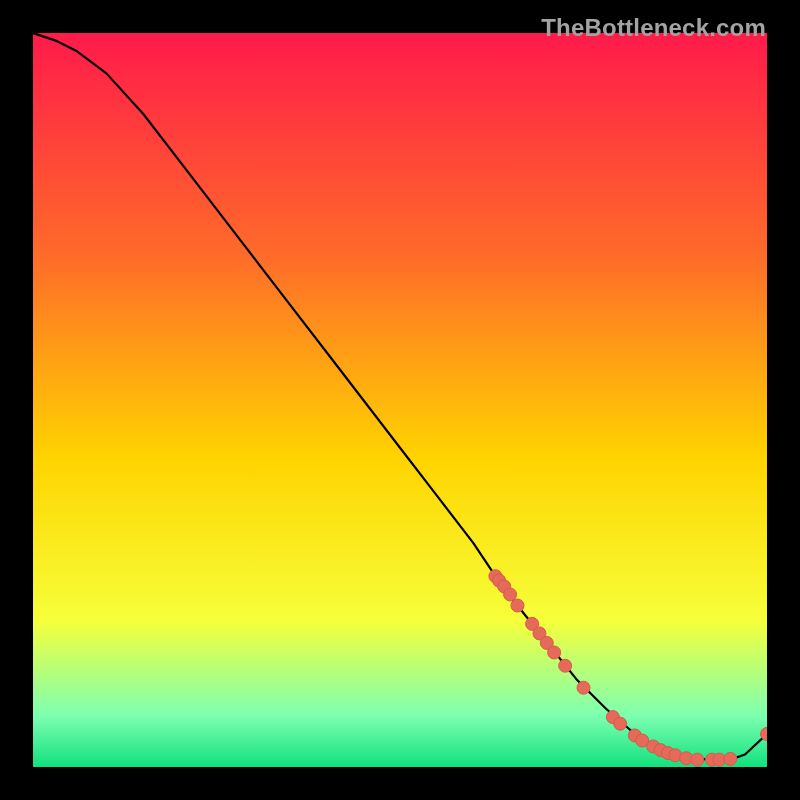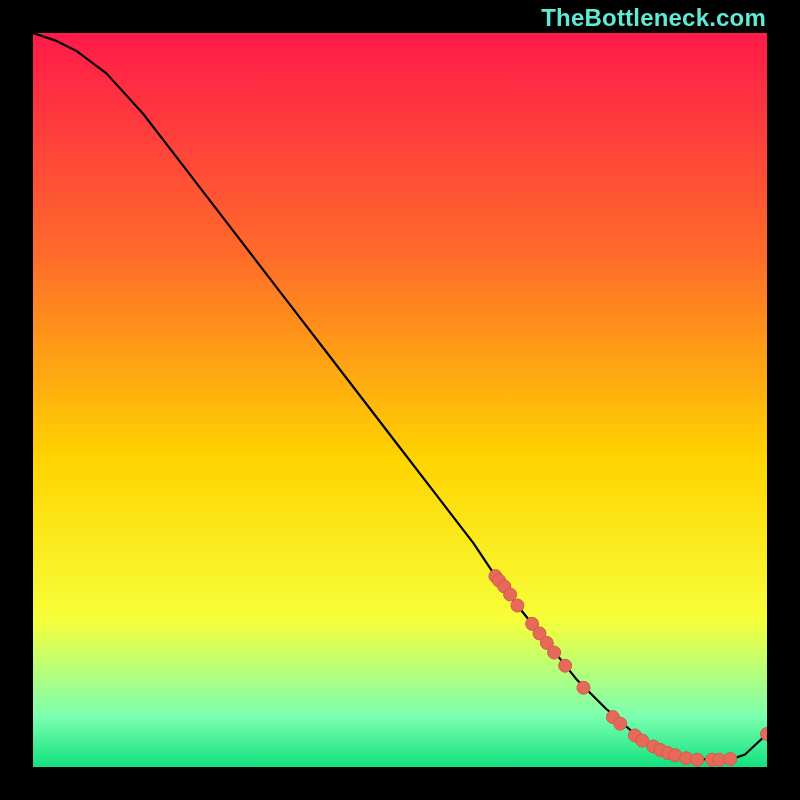--- a/index.html
+++ b/index.html
@@ -18,25 +18,25 @@
   }
   .plot {
     position: absolute;
     left: 33px;
     top: 33px;
     width: 734px;
     height: 734px;
   }
   .attribution {
     position: absolute;
-    top: 4px;
+    top: 14px;
     right: 34px;
     font-size: 24px;
     font-weight: 600;
-    color: #5eead4;
+    color: #a3a3a3;
     letter-spacing: 0.2px;
   }
   svg {
     display: block;
   }
 </style>
 </head>
 <body>
 
 <div class="stage">

